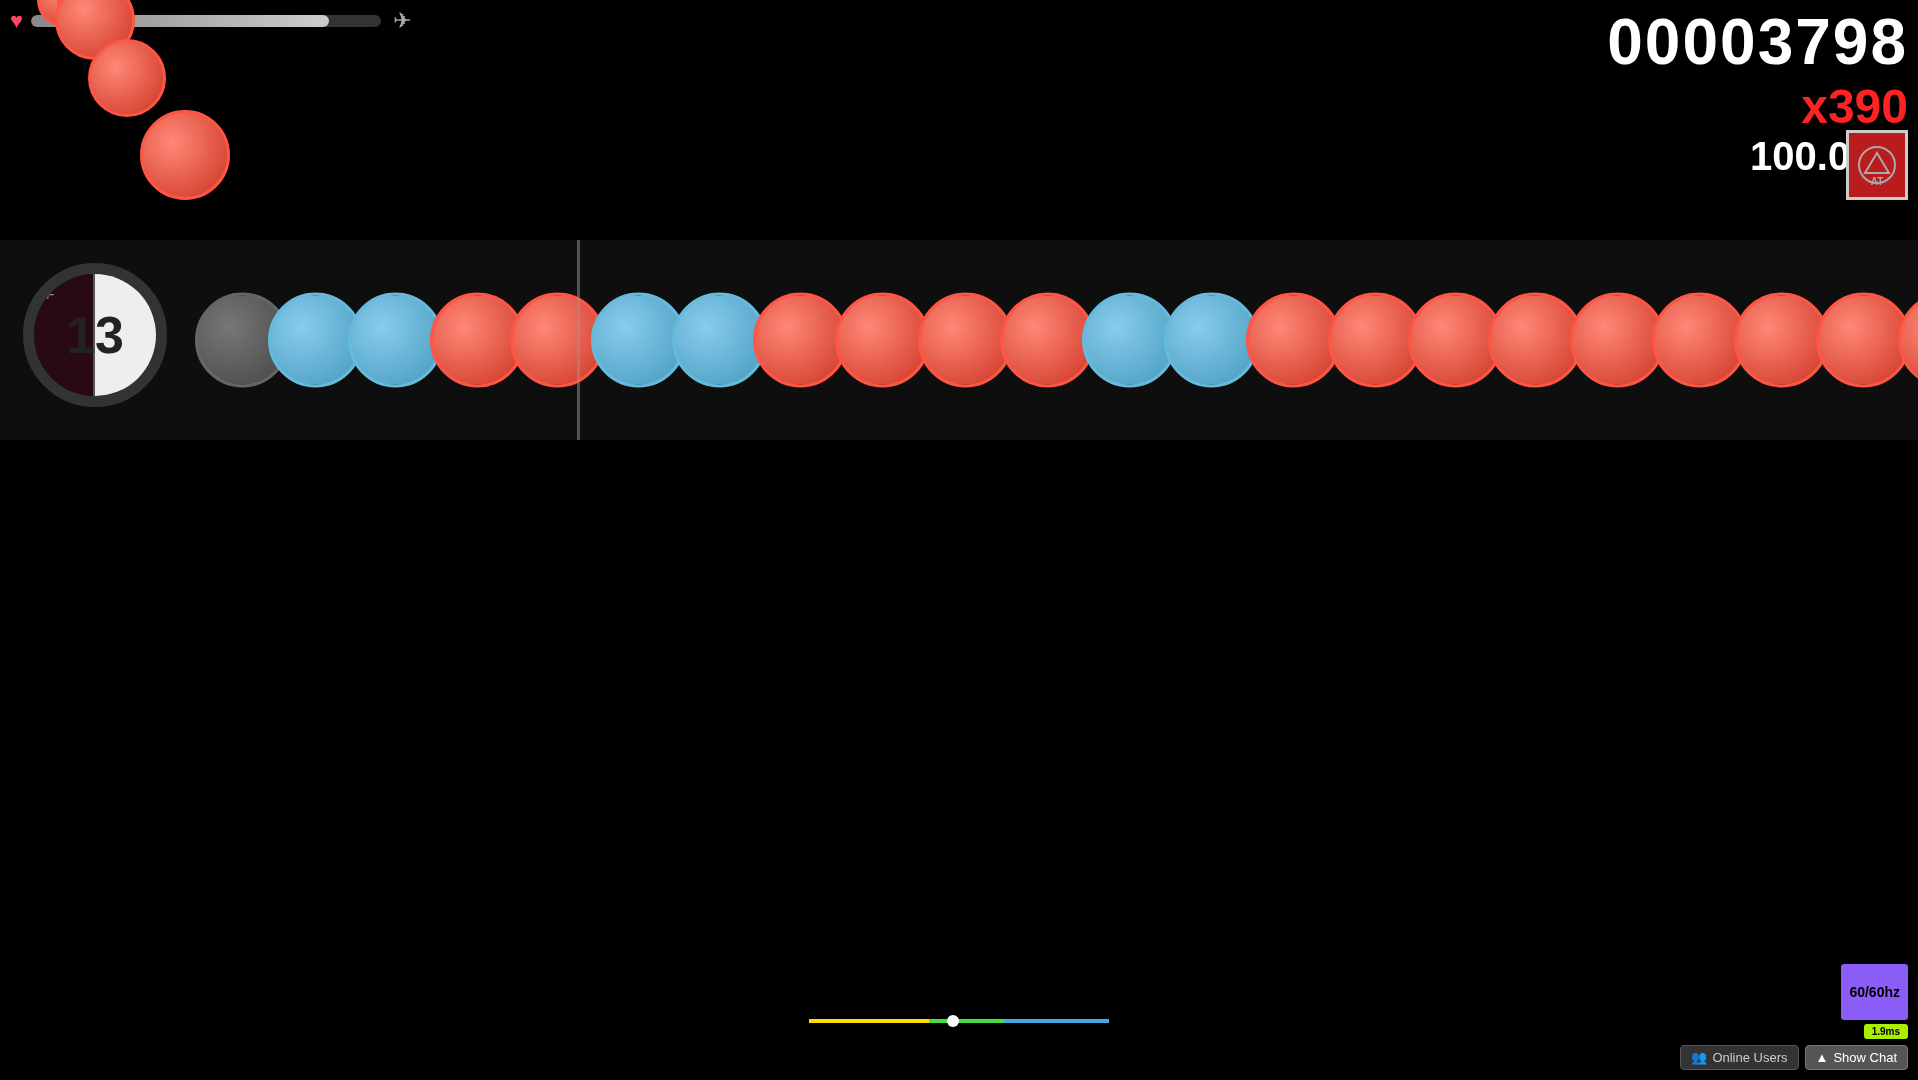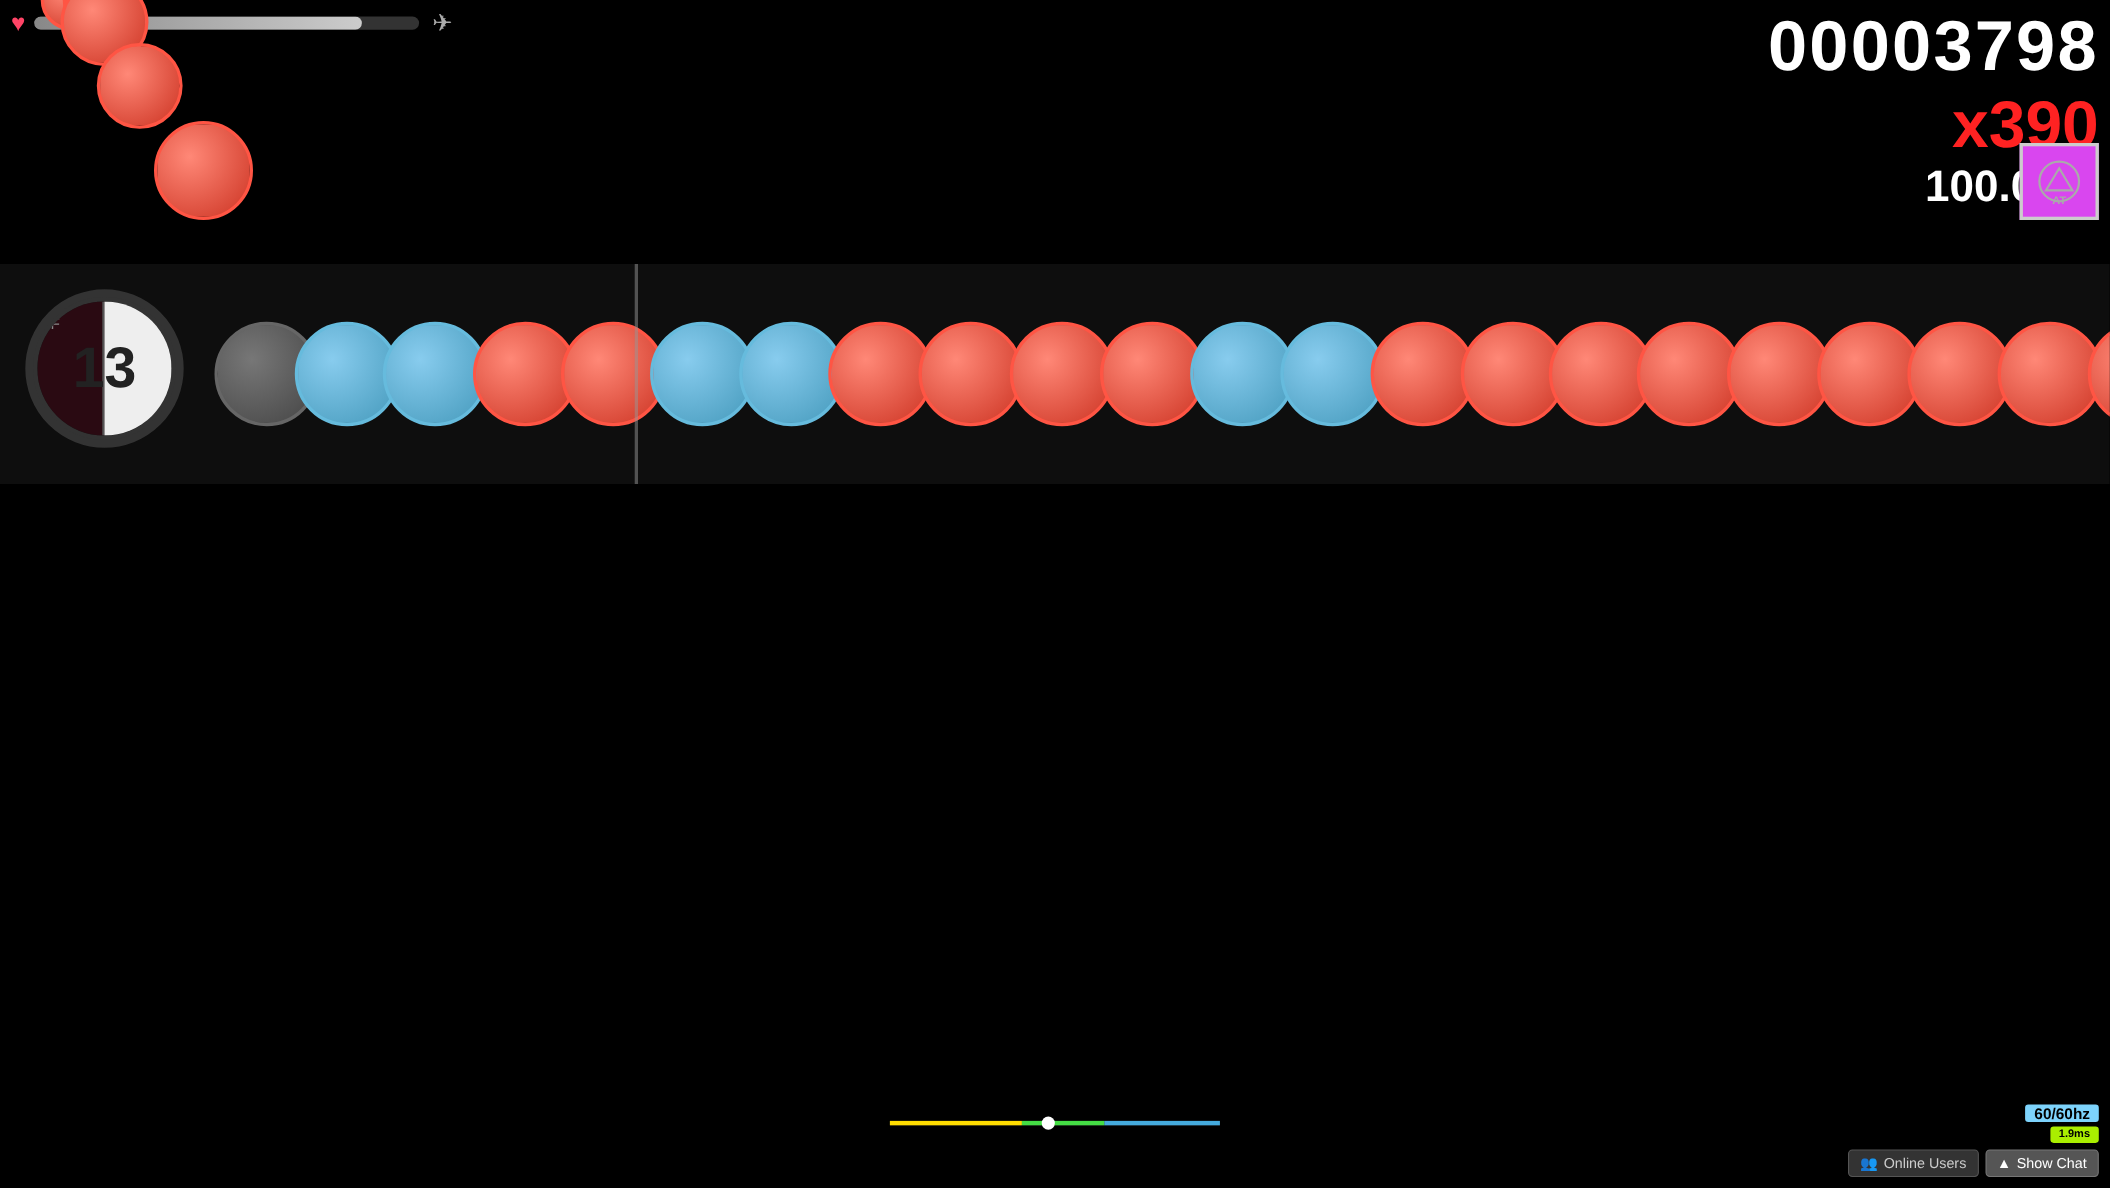--- a/index.html
+++ b/index.html
@@ -23,44 +23,44 @@
 
     #score-value {
       font-size: 64px;
       font-weight: bold;
       color: #fff;
       letter-spacing: 2px;
       font-family: 'Arial Black', Arial, sans-serif;
     }
 
     #combo-value {
-      font-size: 60px;
+      font-size: 48px;
       font-weight: bold;
       color: #ff2222;
       text-align: right;
       font-family: 'Arial Black', Arial, sans-serif;
     }
 
     #accuracy-value {
       font-size: 40px;
       font-weight: bold;
       color: #fff;
       text-align: right;
       font-family: 'Arial Black', Arial, sans-serif;
     }
 
     
     #at-icon {
       position: absolute;
       top: 130px;
       right: 10px;
-      width: 72px;
+      width: 62px;
       height: 70px;
       border: 3px solid #ccc;
-      background: #d946ef;
+      background: #b91c1c;
       display: flex;
       flex-direction: column;
       align-items: center;
       justify-content: center;
     }
 
     
     #health-bar-container {
       position: absolute;
       top: 8px;
@@ -281,25 +281,25 @@
       position: absolute;
       bottom: 10px;
       right: 10px;
       display: flex;
       flex-direction: column;
       align-items: flex-end;
       gap: 4px;
     }
 
     #fps-display {
-      background: #7dd3fc;
+      background: #8b5cf6;
       color: #000;
       font-size: 14px;
       font-weight: bold;
-      padding: 0 8px;
+      padding: 20px 8px;
       border-radius: 3px;
     }
 
     #latency-display {
       background: #aaee00;
       color: #000;
       font-size: 10px;
       font-weight: bold;
       padding: 2px 8px;
       border-radius: 3px;

